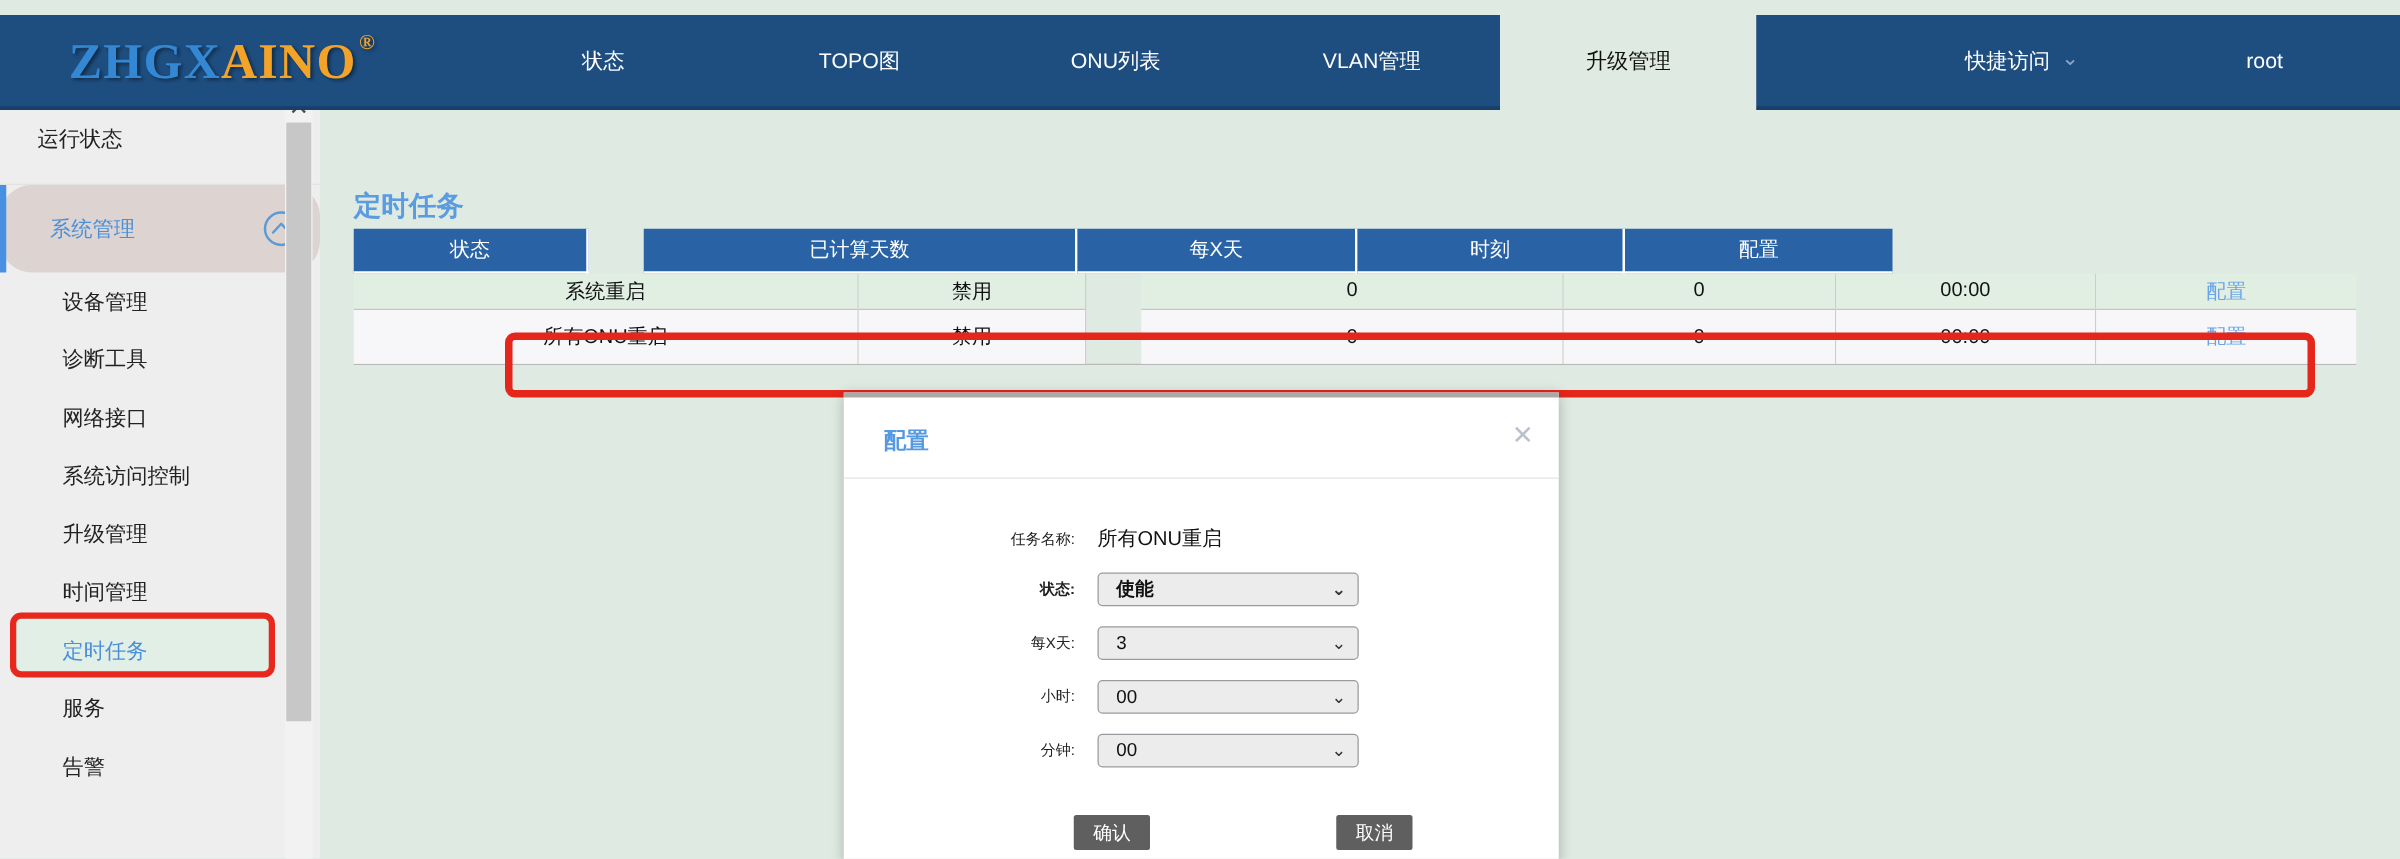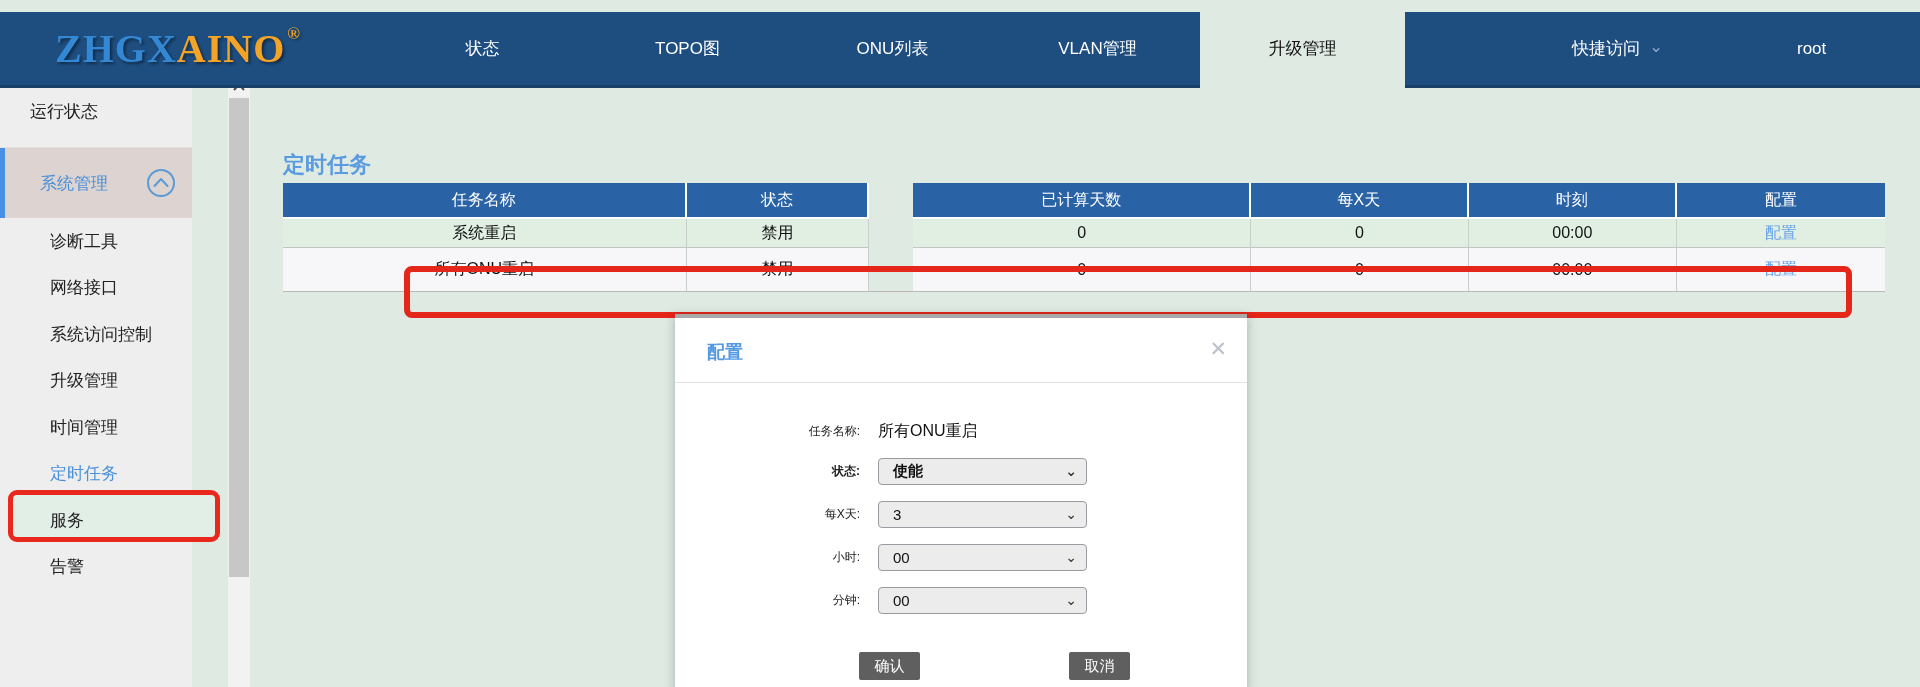--- a/index.html
+++ b/index.html
@@ -17,24 +17,24 @@
   .logo-blue{color:#3487d3;}
   .logo-orange{color:#f3a428;}
   .logo-reg{color:#f3a428;font-size:17px;position:relative;top:-15px;margin-left:2px;font-weight:bold;}
   .tabs{position:absolute;left:380px;top:0;height:76px;display:flex;}
   .tab{width:205px;height:73px;line-height:73px;text-align:center;color:#ffffff;font-size:17px;cursor:pointer;}
   .tab.active{background:#dfeae3;color:#111111;height:76px;}
   .quick{position:absolute;left:1572px;top:0;height:73px;display:flex;align-items:center;color:#ffffff;font-size:17px;cursor:pointer;}
   .quick .chev{color:#8aa6c6;font-size:17px;margin-left:9px;transform:translateY(-2px);}
   .user{position:absolute;left:1797px;top:0;height:73px;display:flex;align-items:center;color:#ffffff;font-size:17px;cursor:pointer;}
   
-  .sidebar{position:absolute;left:0;top:76px;width:192px;bottom:0;background:#efeeee;z-index:20;}
+  .sidebar{position:absolute;left:0;top:76px;width:256px;bottom:0;background:#efeeee;z-index:20;}
   .side-item{display:flex;align-items:center;font-size:17px;color:#222222;cursor:pointer;position:relative;z-index:2;}
   .side-top{height:71px;padding-left:30px;border-bottom:1px solid #e3e1e1;}
-  .side-group{height:70px;padding-left:40px;background:#ddd4d2;color:#4a90d9;}
+  .side-group{height:70px;padding-left:40px;background:#ddd4d2;color:#4a90d9;border-radius:25px;}
   .side-group .bluebar{position:absolute;left:0;top:0;width:5px;height:100%;background:#4a90e2;}
   .collapse-icon{position:absolute;right:16px;top:50%;transform:translateY(-50%);}
   .side-sub{height:46.5px;padding-left:50px;}
   .side-sub.active{color:#4a90d9;}
   .side-redbox{position:absolute;left:8px;top:414px;width:202px;height:42px;background:#e1efe7;
                border:5px solid #e8271d;border-radius:9px;z-index:1;}
   
   .side-scrollbar{position:absolute;left:228px;top:76px;width:22px;bottom:0;background:#f2f2f2;z-index:20;}
   .sb-btn{height:22px;display:flex;align-items:center;justify-content:center;cursor:pointer;}
   .sb-thumb{position:absolute;left:1px;top:22px;width:20px;height:479px;background:#c7c7c7;cursor:pointer;}
@@ -101,20 +101,21 @@
   <div class="side-redbox"></div>
   <div class="side-item side-top">运行状态</div>
   <div class="side-item side-group">
     <span class="bluebar"></span>
     <span>系统管理</span>
     <svg class="collapse-icon" width="30" height="30" viewBox="0 0 30 30">
       <circle cx="15" cy="15" r="13" fill="none" stroke="#5b9bd5" stroke-width="2"></circle>
       <polyline points="8.5,18 15,11 21.5,18" fill="none" stroke="#5b9bd5" stroke-width="2" stroke-linecap="round" stroke-linejoin="round"></polyline>
     </svg>
   </div>
+  <div class="side-item side-sub">设备管理</div>
   <div class="side-item side-sub">诊断工具</div>
   <div class="side-item side-sub">网络接口</div>
   <div class="side-item side-sub">系统访问控制</div>
   <div class="side-item side-sub">升级管理</div>
   <div class="side-item side-sub">时间管理</div>
   <div class="side-item side-sub active">定时任务</div>
   <div class="side-item side-sub">服务</div>
   <div class="side-item side-sub">告警</div>
 </aside>
 
@@ -124,21 +125,20 @@
       <polyline points="1,7 6,1.5 11,7" fill="none" stroke="#4d4d4d" stroke-width="2"></polyline>
     </svg>
   </div>
   <div class="sb-thumb"></div>
 </div>
 
 <h2 class="page-title">定时任务</h2>
 
 <div class="task-table">
   <div class="trow hrow">
-    <div class="cell c0">任务名称</div>
     <div class="cell c1">状态</div>
     <div class="cell c2">已计算天数</div>
     <div class="cell c3">每X天</div>
     <div class="cell c4">时刻</div>
     <div class="cell c5">配置</div>
   </div>
   <div class="trow brow brow1">
     <div class="cell c0">系统重启</div>
     <div class="cell c1">禁用</div>
     <div class="cell c2">0</div>

